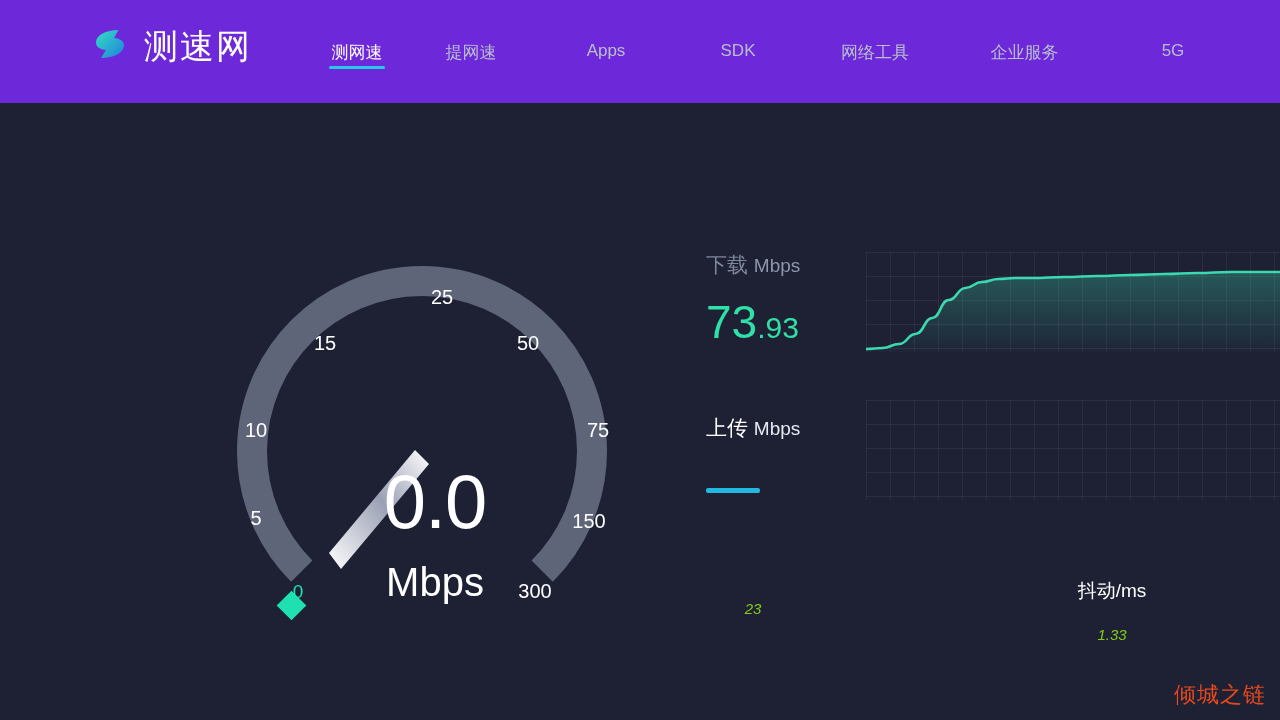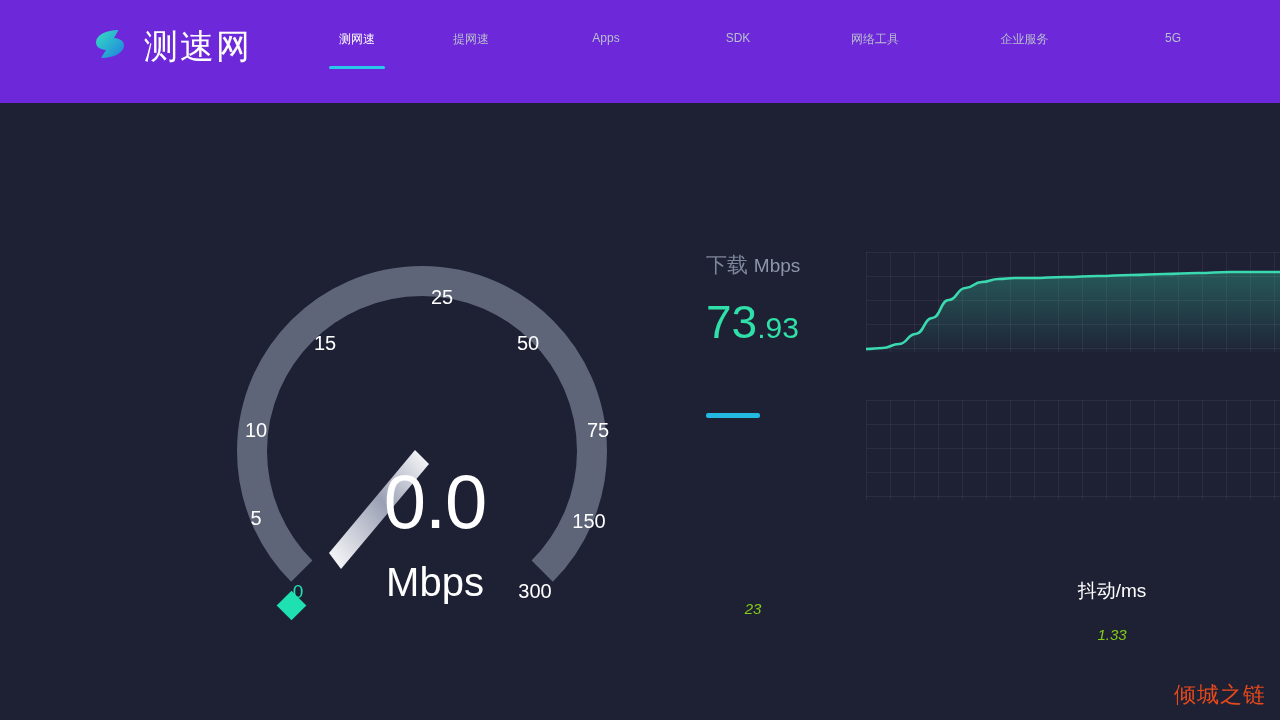--- a/index.html
+++ b/index.html
@@ -23,22 +23,22 @@
   .logo-mark{ width:44px; height:44px; display:block; }
   .brand-name{
     font-size:34px; color:#ffffff; letter-spacing:2px; font-weight:400;
     line-height:44px; white-space:nowrap;
   }
   .nav{
     position:absolute; left:312px; top:0; height:103px;
     display:flex; align-items:flex-start;
   }
   .nav-item{
-    position:relative; height:103px; padding-top:31px;
-    font-size:12px; color:#b9bfce; white-space:nowrap; cursor:pointer;
+    position:relative; height:103px; padding-top:41px;
+    font-size:17px; color:#b9bfce; white-space:nowrap; cursor:pointer;
     text-align:center;
   }
   .nav-item.active{ color:#ffffff; }
   .nav-underline{
     position:absolute; left:50%; transform:translateX(-50%);
     bottom:34px; width:56px; height:3px; background:#28c8e8; border-radius:2px;
   }
 
   
   .gauge-wrap{
@@ -201,20 +201,24 @@
       <div class="stat-head dl">
         <span class="cn">下载</span>
         <span class="unit">Mbps</span>
       </div>
       <div class="stat-value" style="margin-top:14px">
         <span>73</span><span class="dec">.93</span>
       </div>
     </div>
 
     <div class="stat-block" style="margin-top:58px">
+      <div class="stat-head ul">
+        <span class="cn">上传</span>
+        <span class="unit">Mbps</span>
+      </div>
       <div class="stat-dash"></div>
     </div>
   </div>
 
   <div class="chart" id="chart-download">
     <div class="grid"></div>
     <svg width="414" height="100" viewBox="0 0 414 100" preserveAspectRatio="none">
       <defs>
         <linearGradient id="dlFill" x1="0" y1="0" x2="0" y2="1">
           <stop offset="0" stop-color="#3ad9b0" stop-opacity="0.30"></stop>

